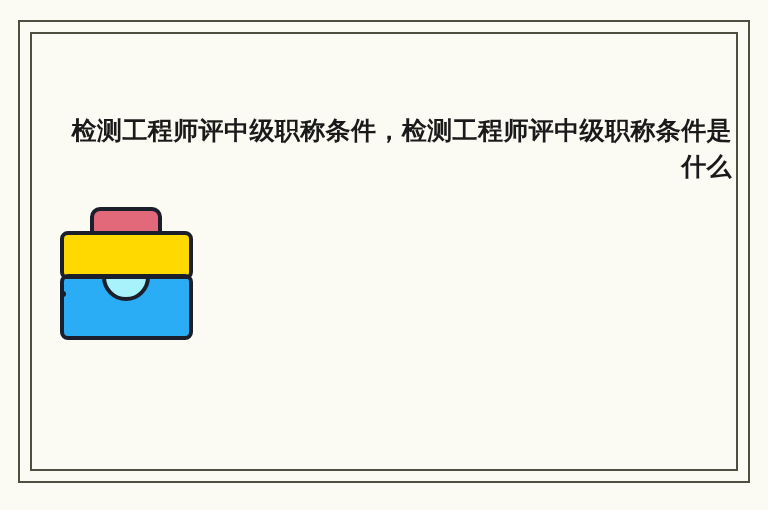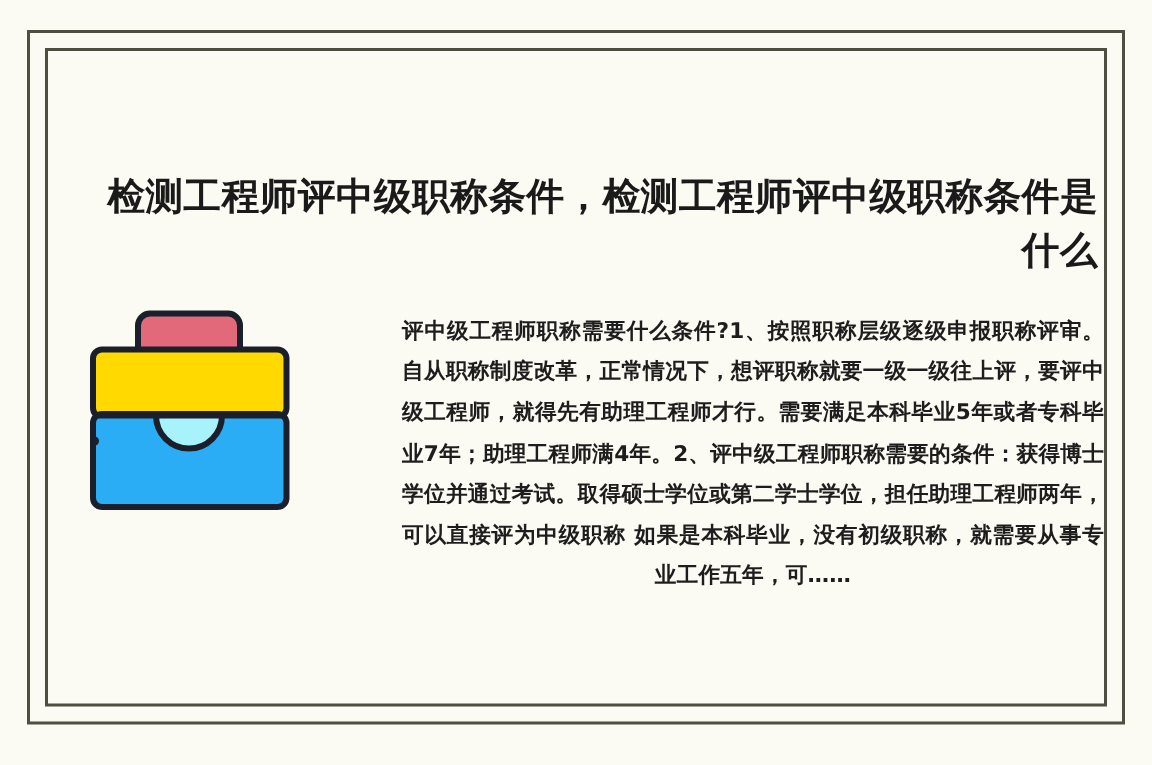--- a/index.html
+++ b/index.html
@@ -119,16 +119,15 @@
         <rect x="16" y="74" width="129" height="62" rx="6" ry="6" fill="#2badf5" stroke="#1a1f2b" stroke-width="4"></rect>
 
         <line x1="16" y1="75" x2="145" y2="75" stroke="#1a1f2b" stroke-width="4"></line>
 
         <path d="M 58 75 A 22 22 0 0 0 102 75 Z" fill="#a8f3fb" stroke="#1a1f2b" stroke-width="4"></path>
 
         <circle cx="17" cy="92" r="3" fill="#1a1f2b"></circle>
       </svg>
     </div>
 
-    <div class="body-text">评中级工程师职称需要什么条件?1、按照职称层级逐级申报职称评审。自从职称制度改革，正常情况下，想评职称就要一级一级往上评，要评中级工程师，就得先有助理工程师才行。需要满足本科毕业5年或者专科毕业7年；助理工程师满4年。2、评中级工程师职称需要的条件：获得博士学位并通过考试。取得硕士学位或第二学士学位，担任助理工程师两年，可以直接评为中级职称 如果是本科毕业，没有初级职称，就需要从事专业工作五年，可……</div>
 
   </div>
 </div>
 
 </body></html>

